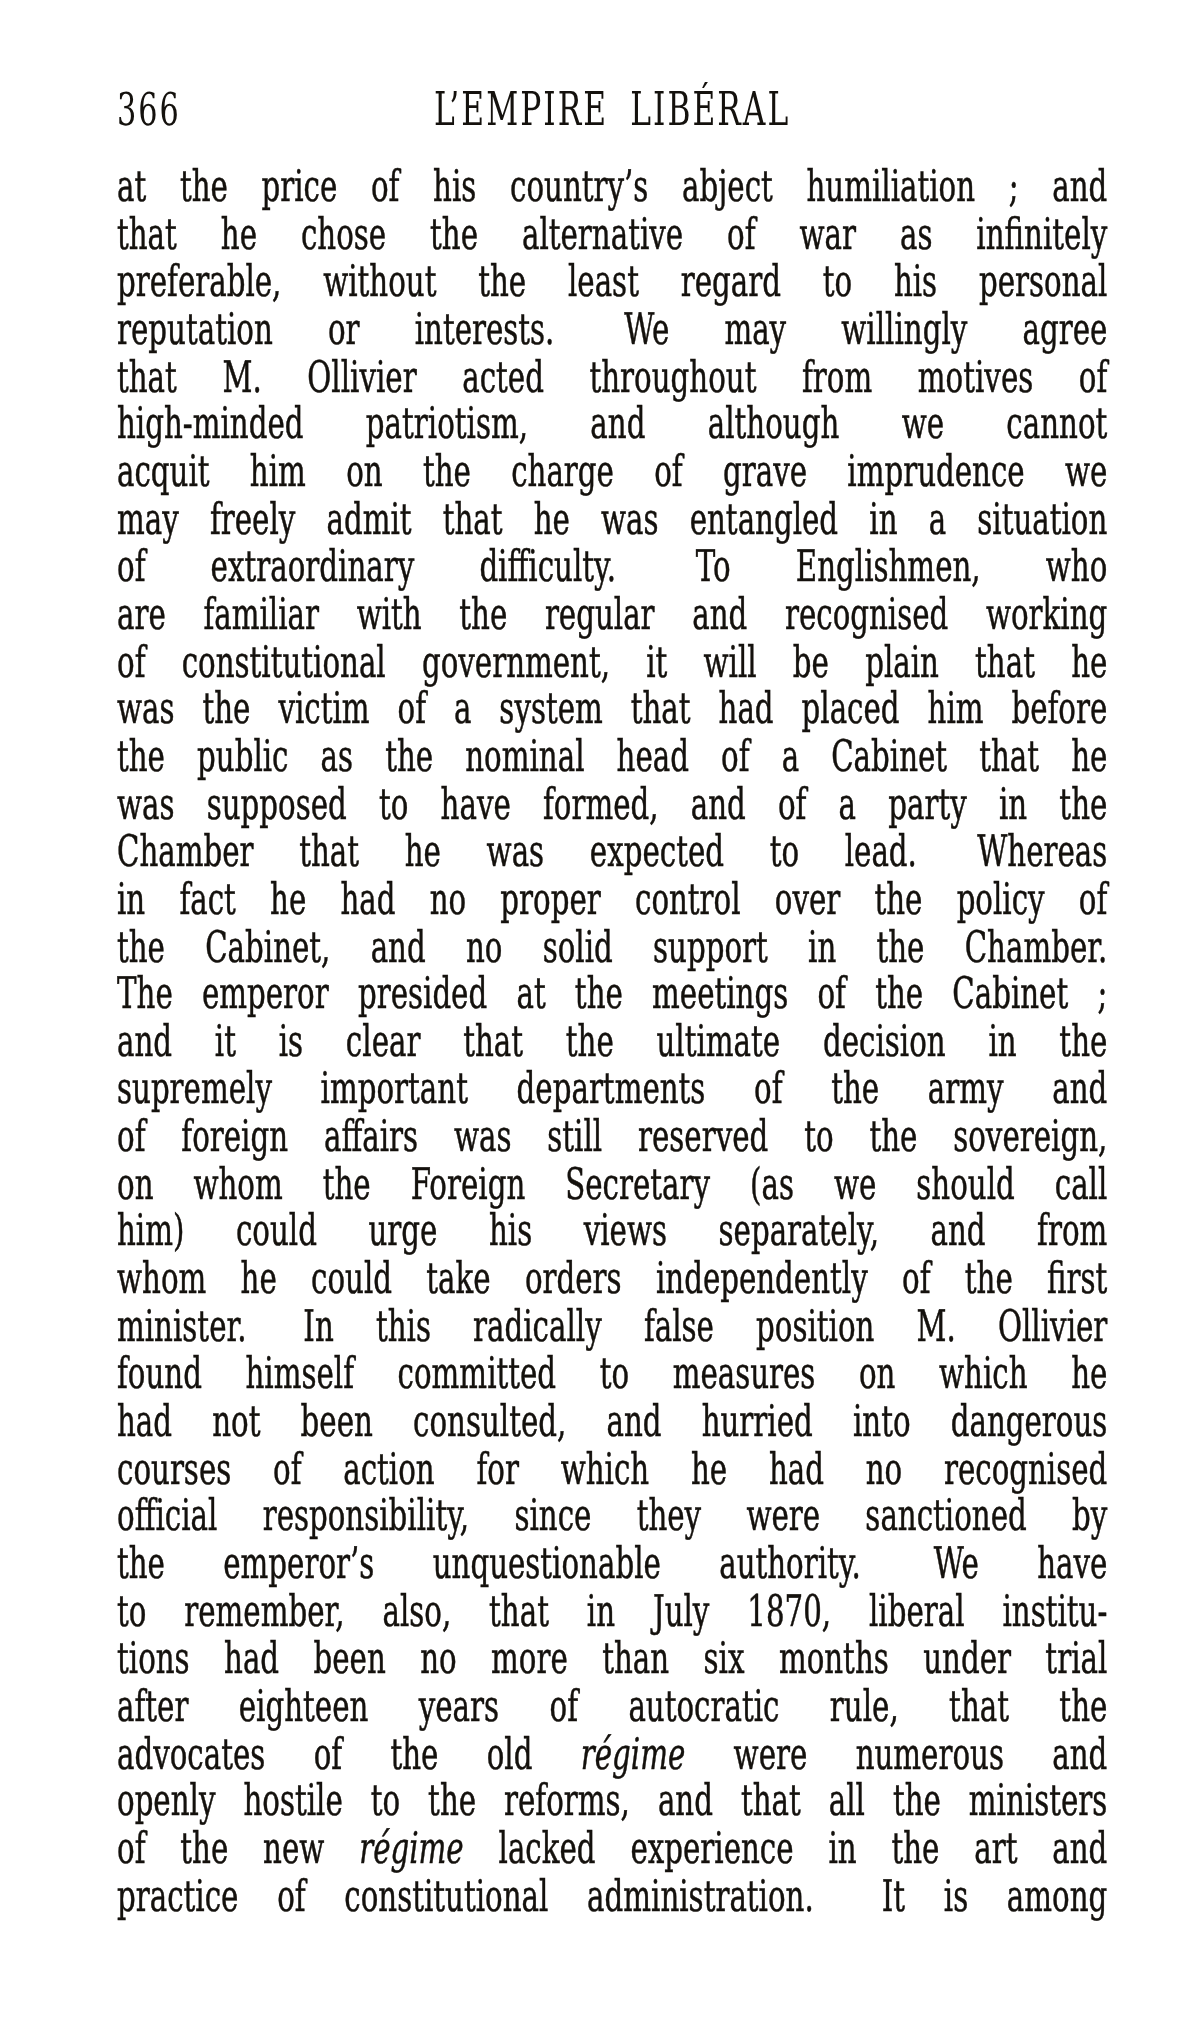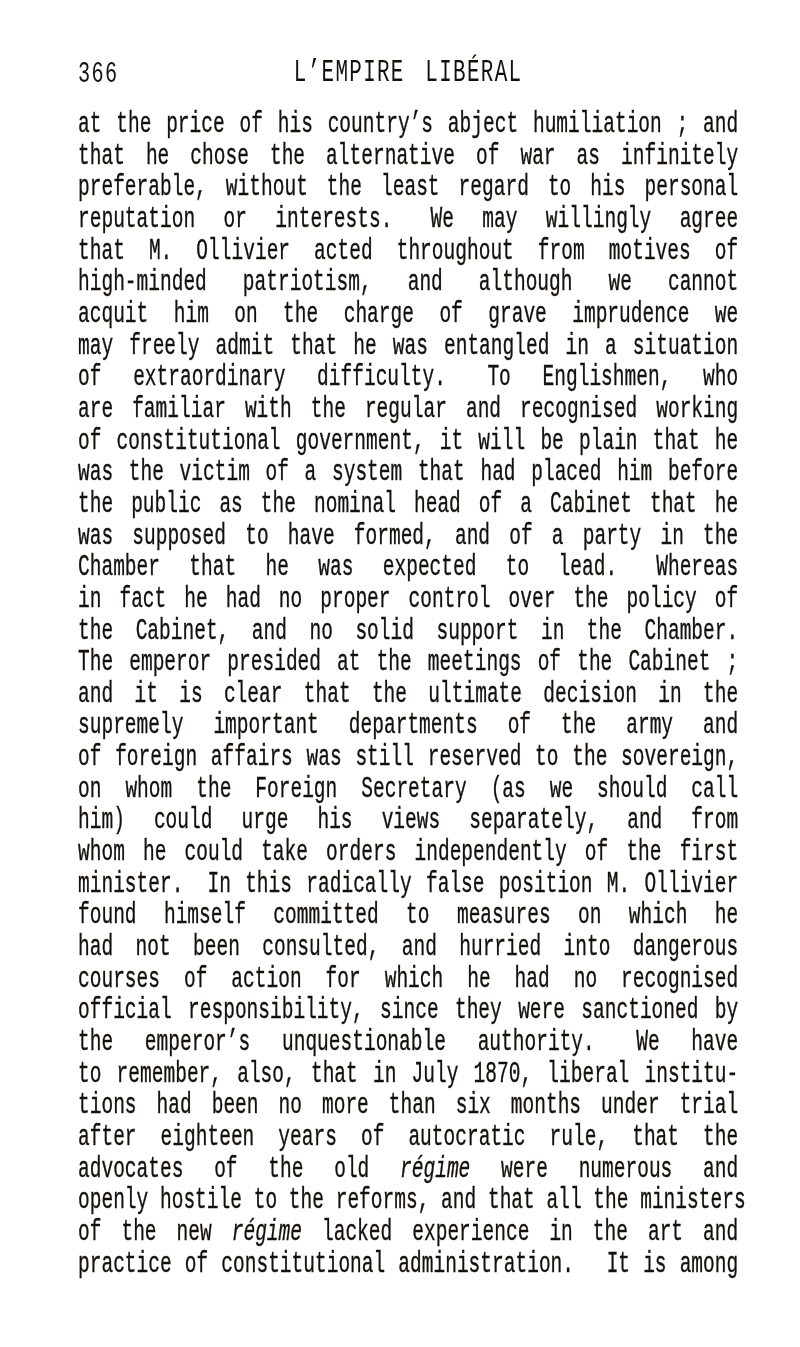--- a/index.html
+++ b/index.html
@@ -8,21 +8,20 @@
     background: #ffffff;
     font-family: "DejaVu Serif", serif;
     color: #14110d;
     -webkit-font-smoothing: antialiased;
   }
   .sheet {
     position: relative;
     width: 800px; height: 1347px;
     background: #ffffff;
     overflow: hidden;
-    font-family: Liberation Mono, monospace;
   }
   
   .scalewrap {
     position: absolute;
     left: 78px; top: 54px;
     width: 981px;
     transform: scaleX(0.673);
     transform-origin: 0 0;
   }
   .header {

